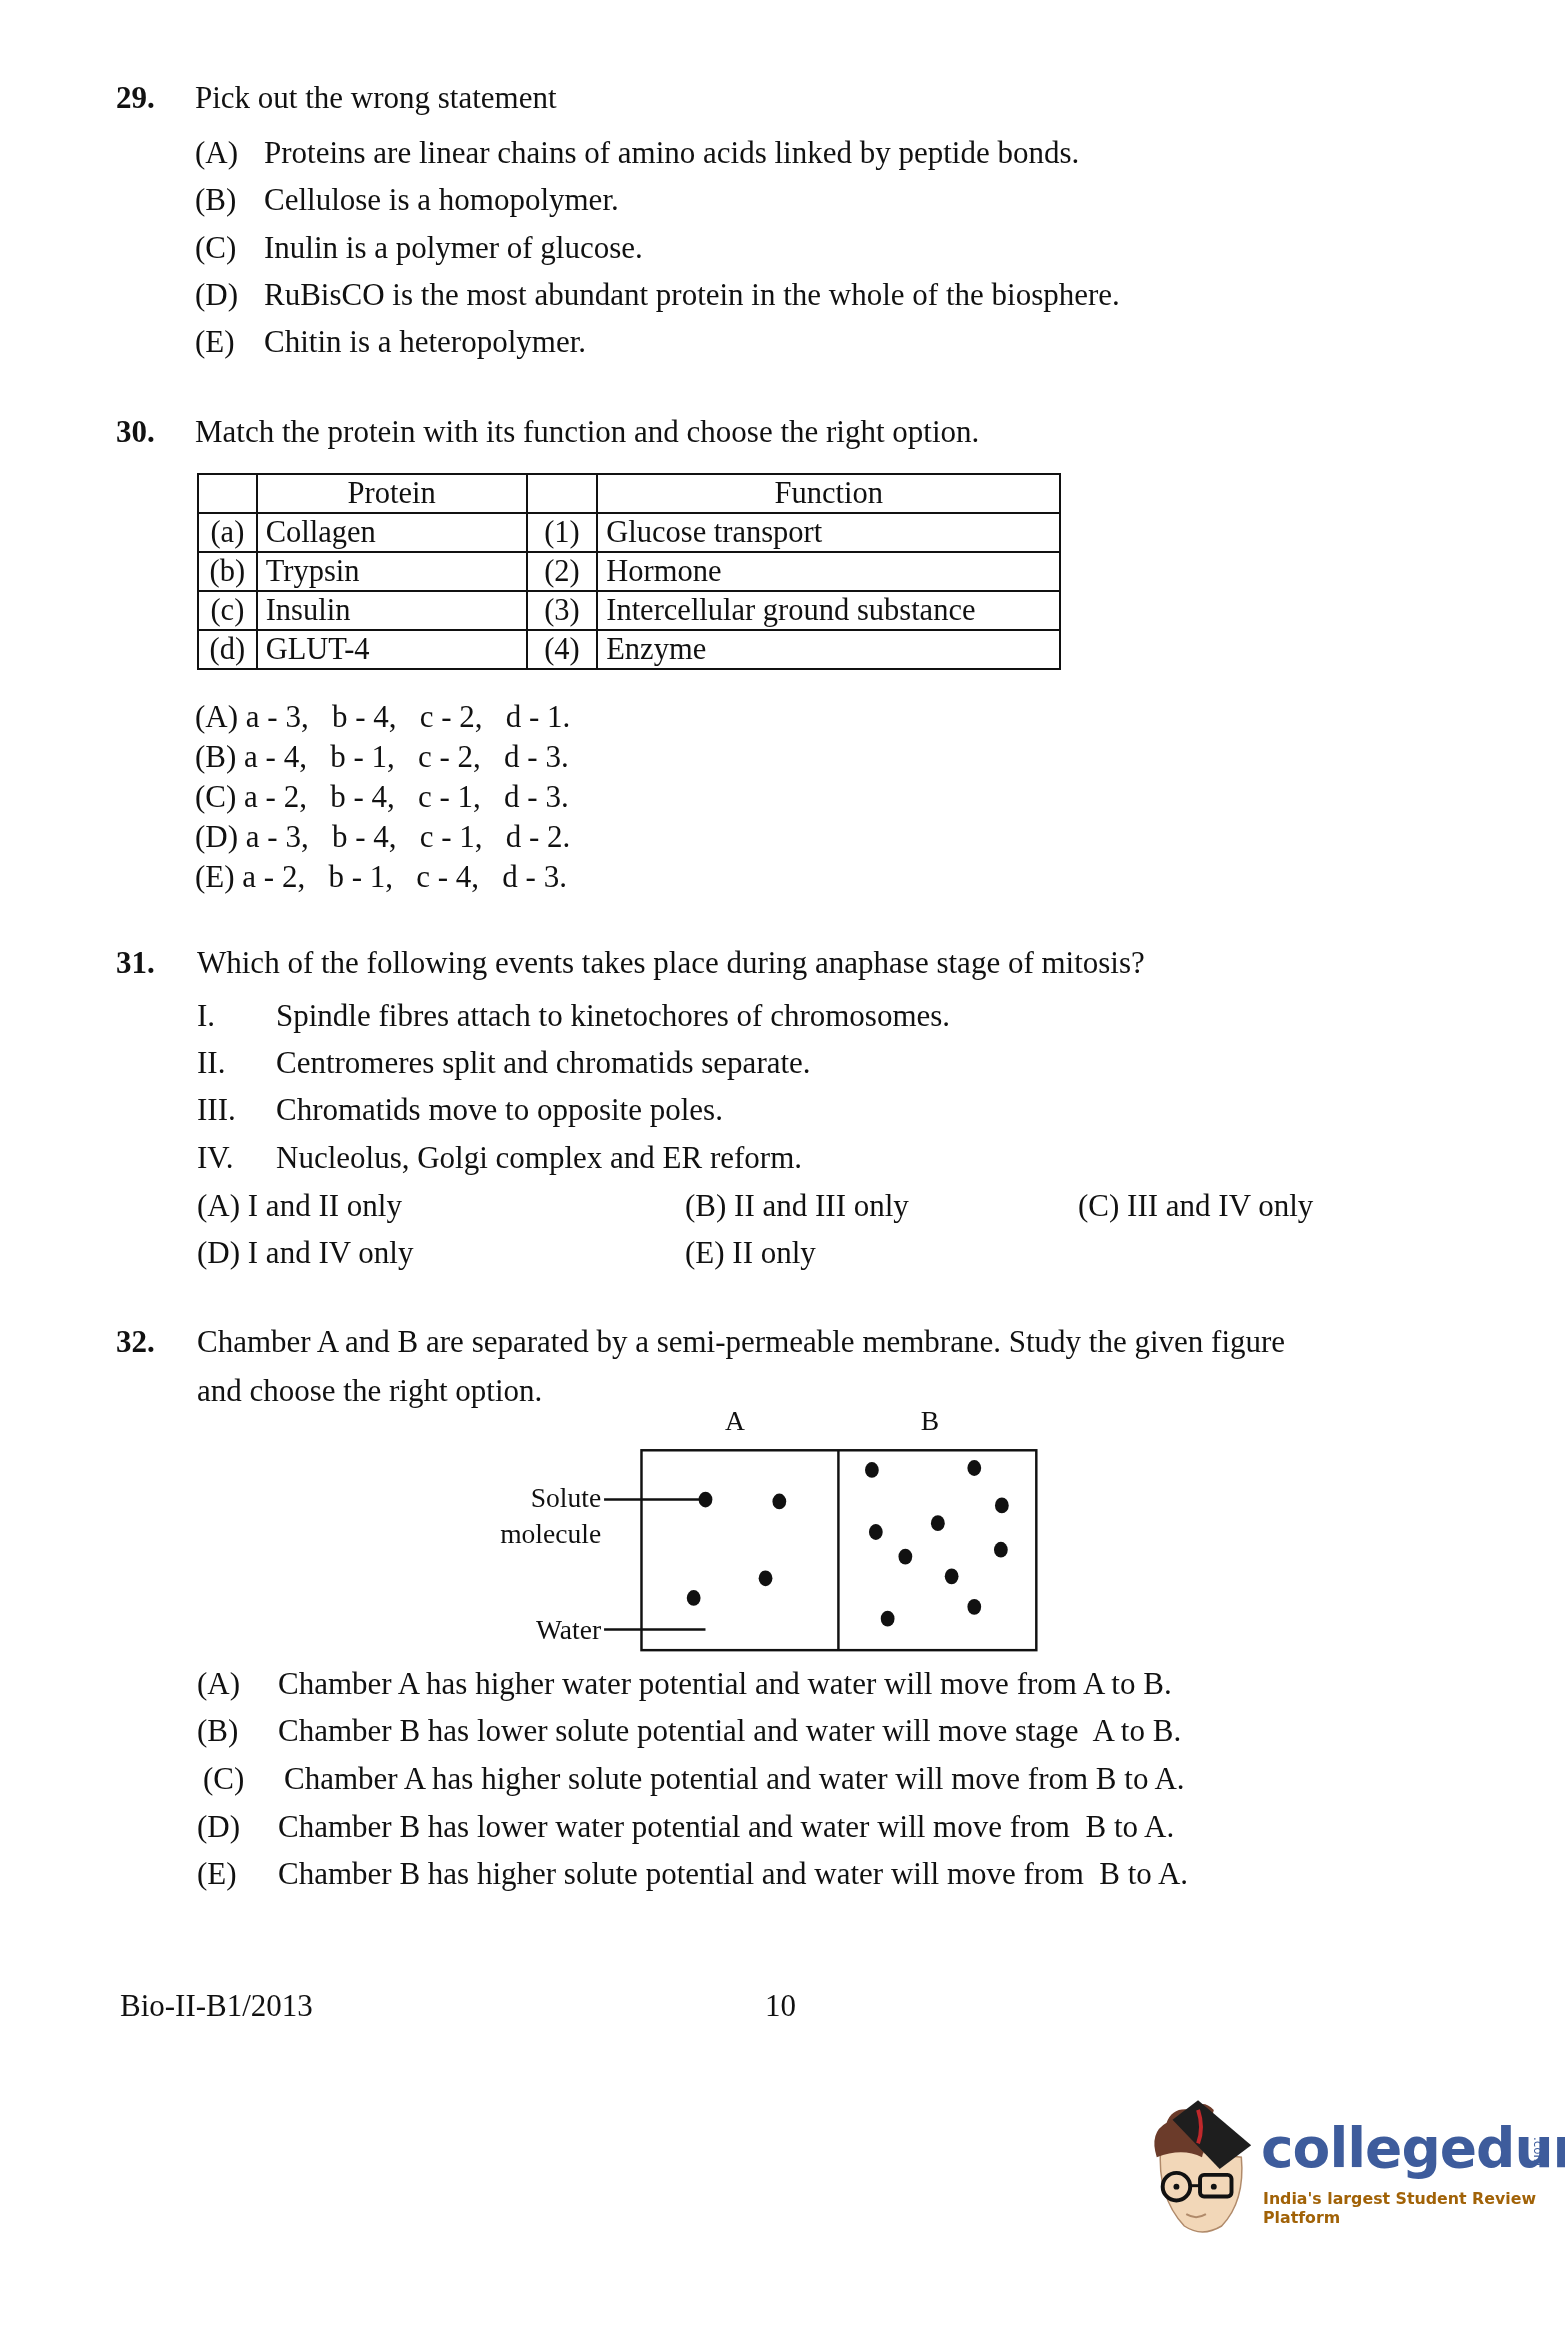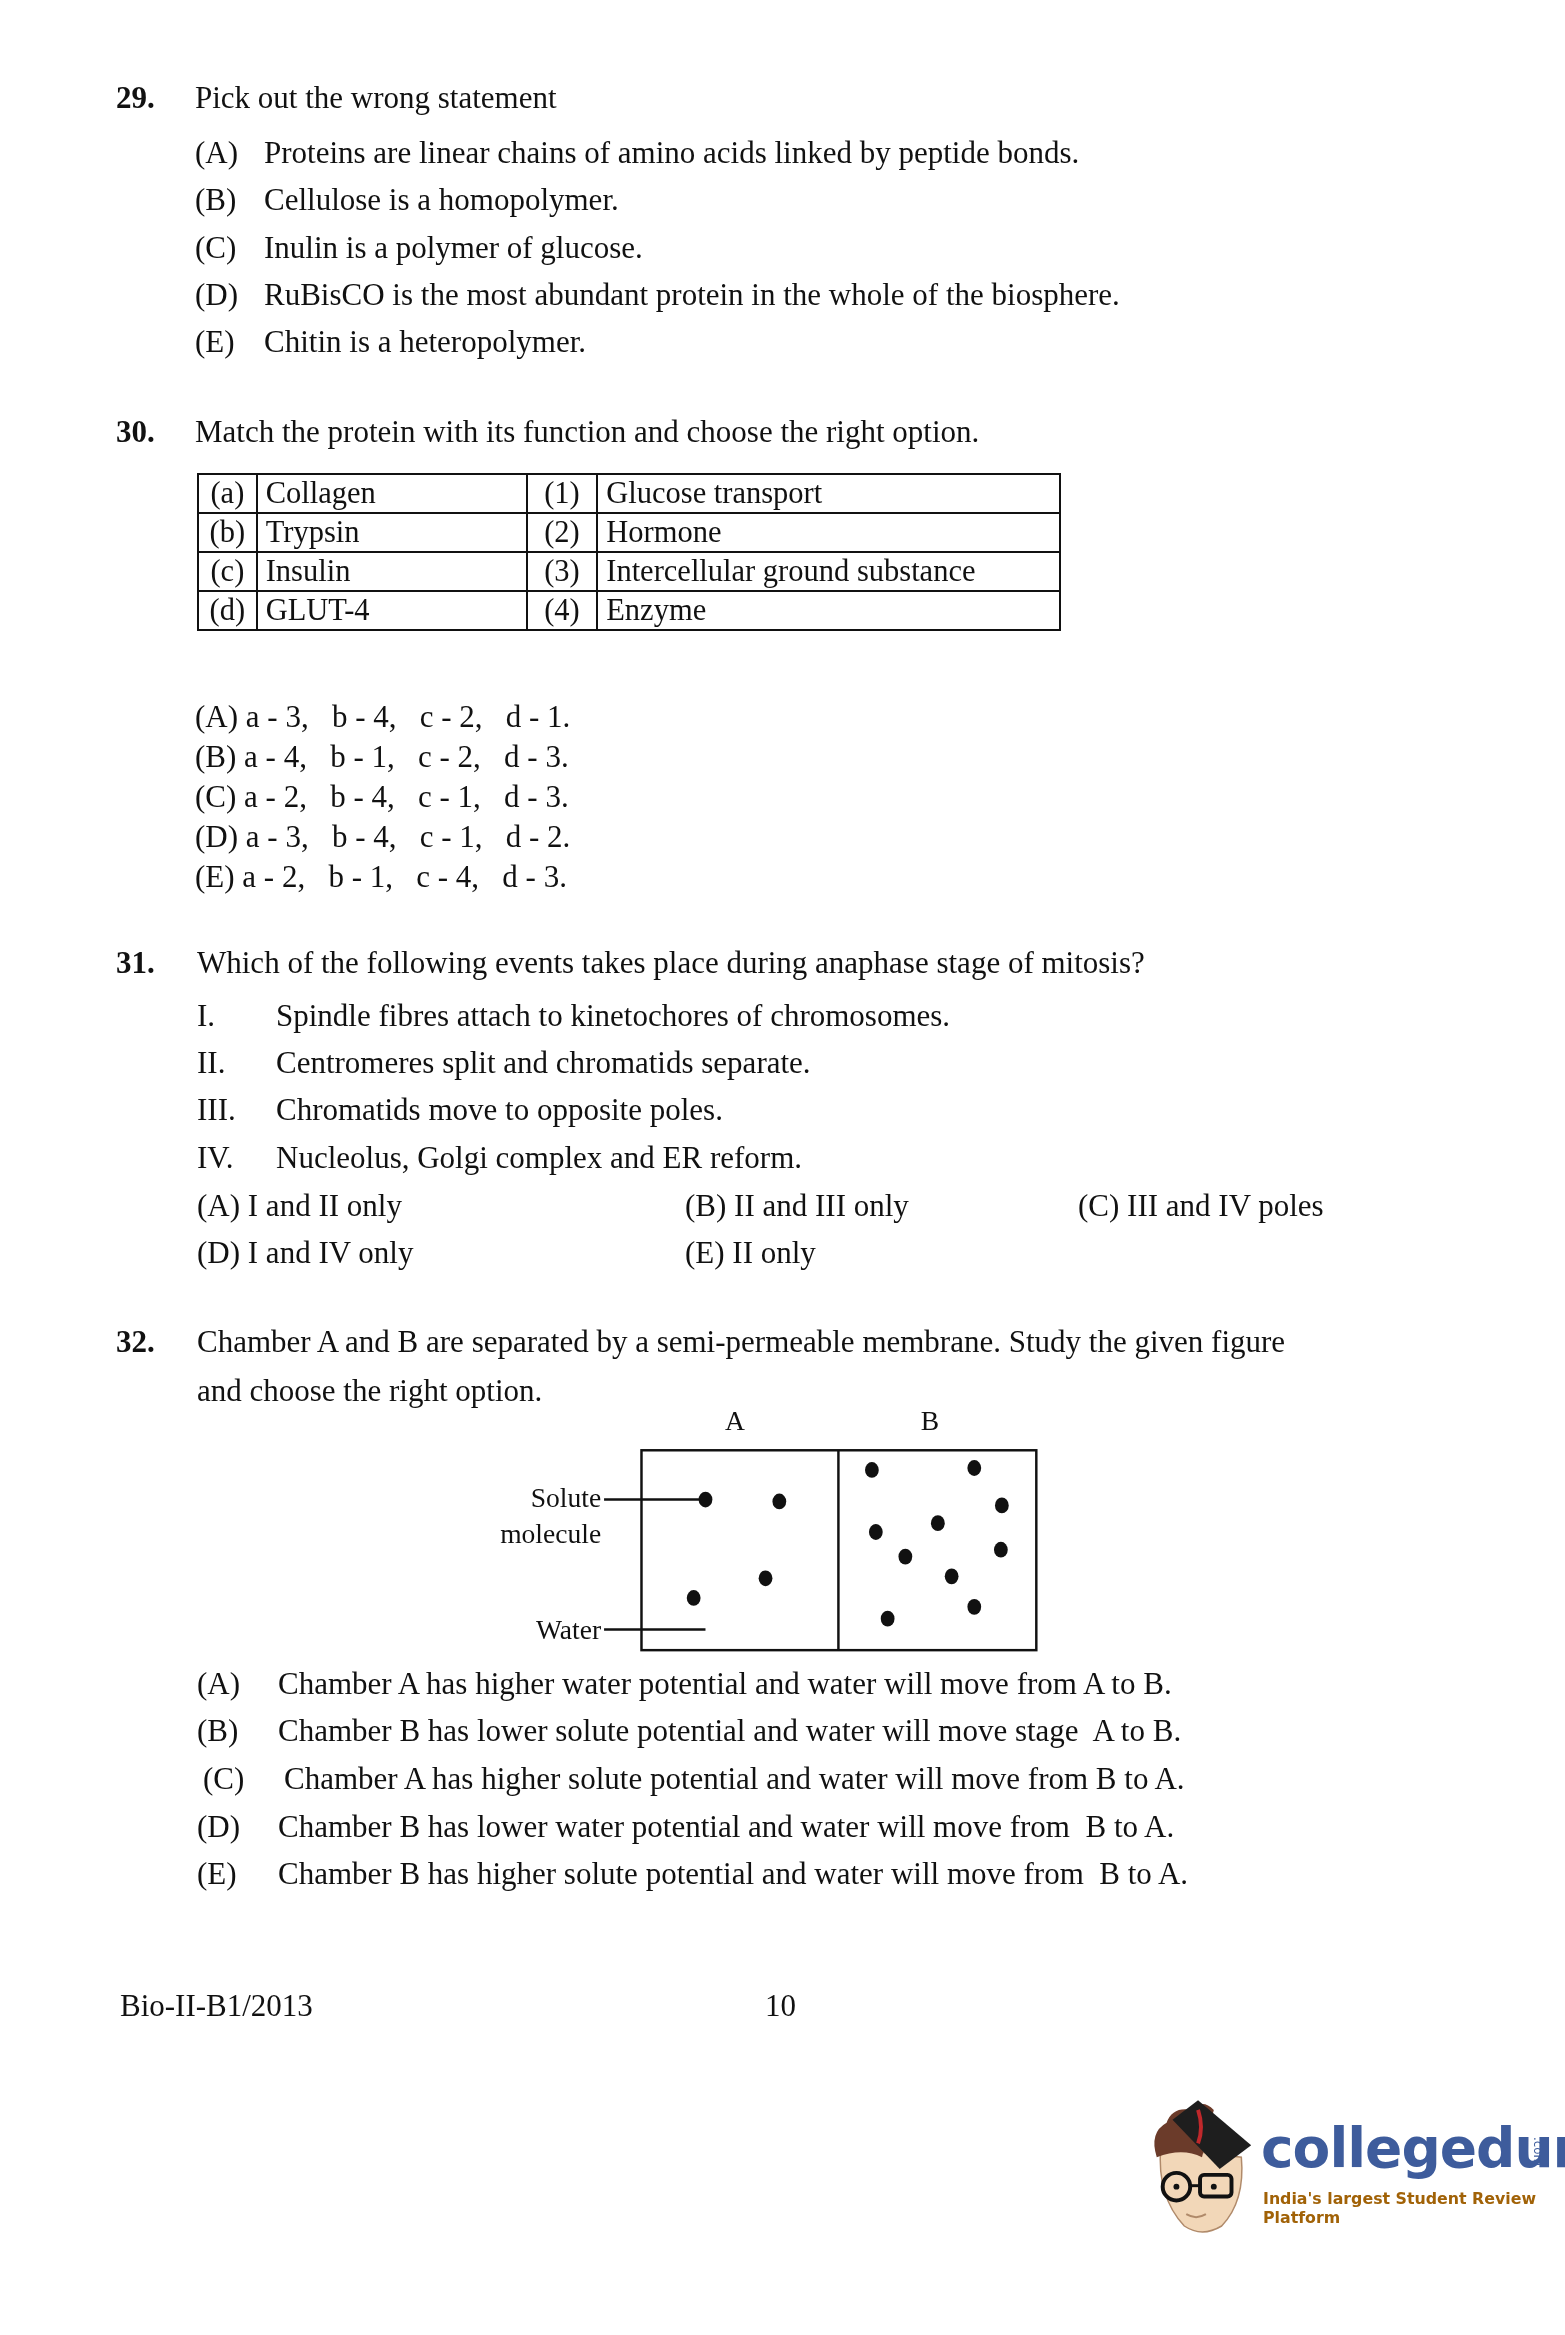--- a/index.html
+++ b/index.html
@@ -44,20 +44,26 @@
   <div class="abs txt" style="left:195px; top:277px;"><span class="lbl">(D)</span><span>RuBisCO is the most abundant protein in the whole of the biosphere.</span></div>
   <div class="abs txt" style="left:195px; top:324px;"><span class="lbl">(E)</span><span>Chitin is a heteropolymer.</span></div>
 </div>
 
 <div>
   <span class="abs txt qnum" style="left:116px; top:414px;">30.</span>
   <span class="abs txt" style="left:195px; top:414px;">Match the protein with its function and choose the right option.</span>
 
   <table class="match-table">
     <tbody>
+        <tr class="head">
+      <td class="c0"></td>
+      <td class="c1">Protein</td>
+      <td class="c2"></td>
+      <td class="c3">Function</td>
+    </tr>
     <tr>
       <td class="c0">(a)</td>
       <td class="c1">Collagen</td>
       <td class="c2">(1)</td>
       <td class="c3">Glucose transport</td>
     </tr>
     <tr>
       <td class="c0">(b)</td>
       <td class="c1">Trypsin</td>
       <td class="c2">(2)</td>
@@ -89,21 +95,21 @@
   <span class="abs txt qnum" style="left:116px; top:945px;">31.</span>
   <span class="abs txt" style="left:197px; top:945px;">Which of the following events takes place during anaphase stage of mitosis?</span>
 
   <div class="abs txt" style="left:197px; top:998px;"><span class="lbl" style="width:79px">I.</span><span>Spindle fibres attach to kinetochores of chromosomes.</span></div>
   <div class="abs txt" style="left:197px; top:1045px;"><span class="lbl" style="width:79px">II.</span><span>Centromeres split and chromatids separate.</span></div>
   <div class="abs txt" style="left:197px; top:1092px;"><span class="lbl" style="width:79px">III.</span><span>Chromatids move to opposite poles.</span></div>
   <div class="abs txt" style="left:197px; top:1140px;"><span class="lbl" style="width:79px">IV.</span><span>Nucleolus, Golgi complex and ER reform.</span></div>
 
   <div class="abs txt" style="left:197px; top:1188px;"><span>(A)</span> <span>I and II only</span></div>
   <div class="abs txt" style="left:685px; top:1188px;"><span>(B)</span> <span>II and III only</span></div>
-  <div class="abs txt" style="left:1078px; top:1188px;"><span>(C)</span> <span>III and IV poles</span></div>
+  <div class="abs txt" style="left:1078px; top:1188px;"><span>(C)</span> <span>III and IV only</span></div>
   <div class="abs txt" style="left:197px; top:1235px;"><span>(D)</span> <span>I and IV only</span></div>
   <div class="abs txt" style="left:685px; top:1235px;"><span>(E)</span> <span>II only</span></div>
 </div>
 
 <div>
   <span class="abs txt qnum" style="left:116px; top:1324px;">32.</span>
   <span class="abs txt" style="left:197px; top:1324px;">Chamber A and B are separated by a semi-permeable membrane. Study the given figure</span>
   <span class="abs txt" style="left:197px; top:1373px;">and choose the right option.</span>
 
   <svg class="fig" width="611" height="256" viewBox="0 0 620 260">

